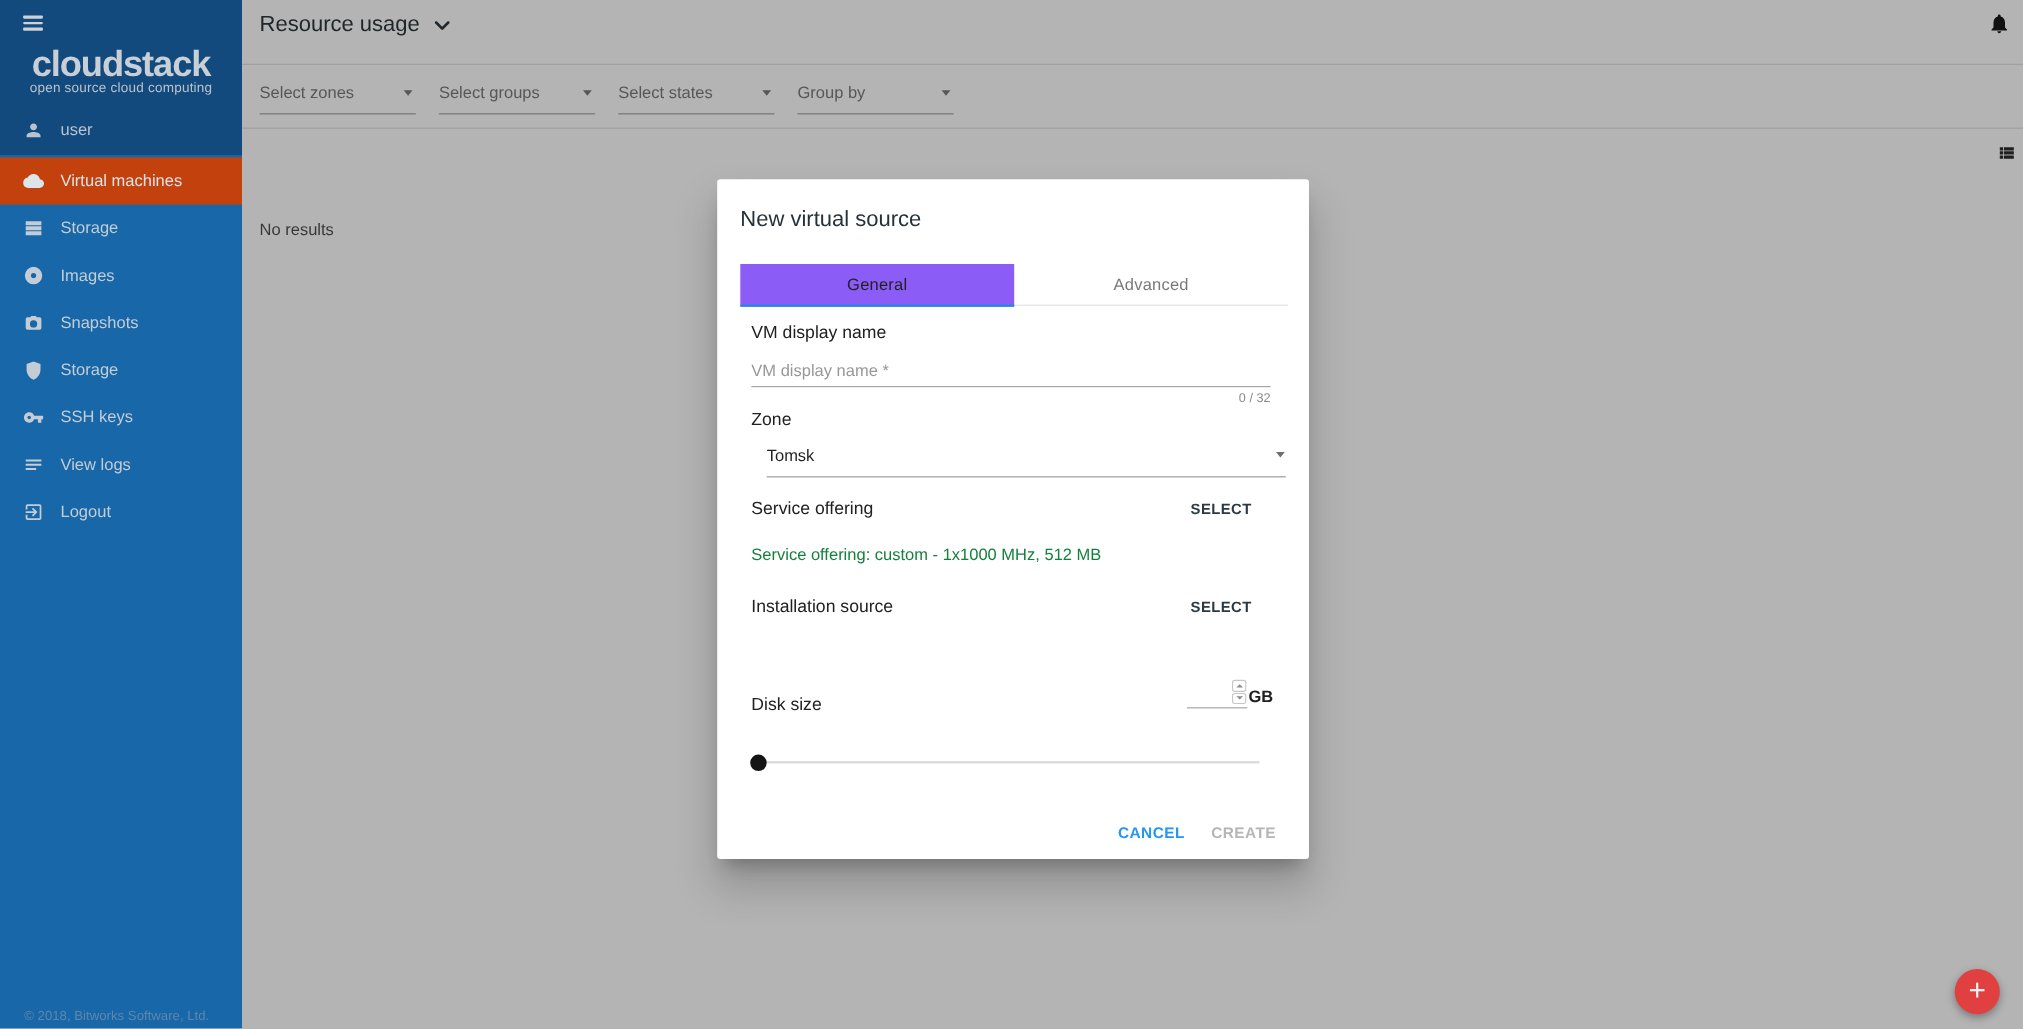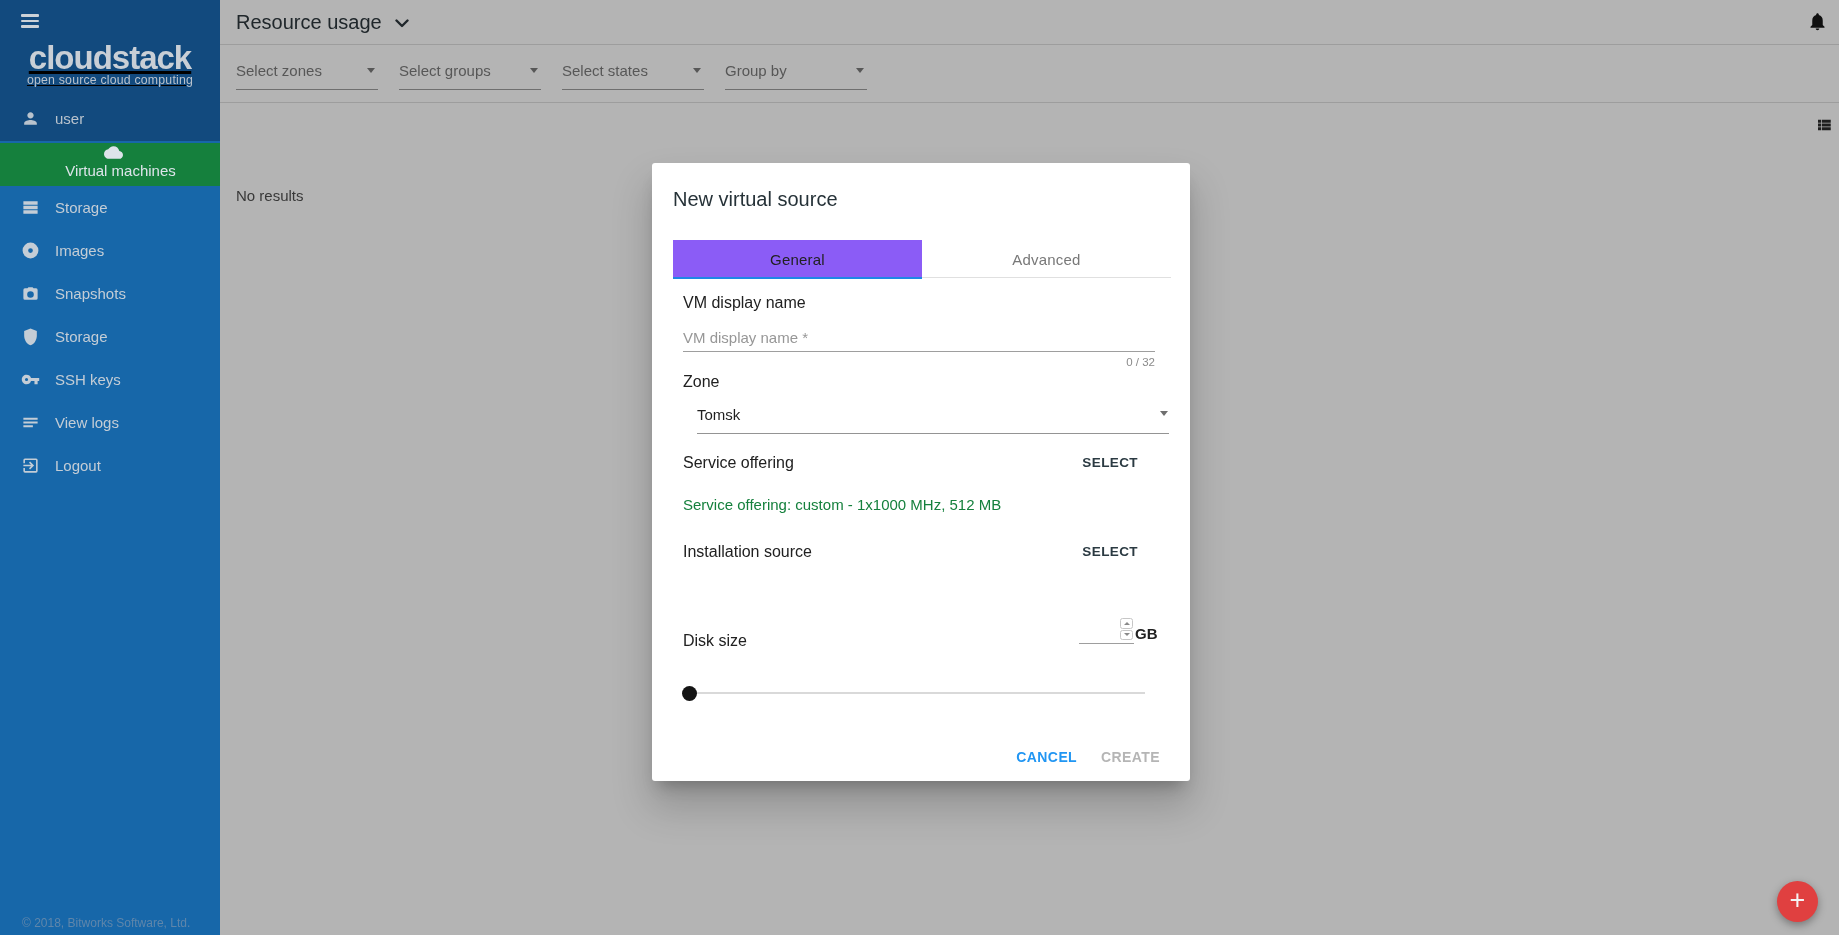--- a/index.html
+++ b/index.html
@@ -5,36 +5,36 @@
   * { margin:0; padding:0; box-sizing:border-box; }
   html,body { width:1839px; height:935px; }
   body { font-family:"Liberation Sans", sans-serif; background:#b4b4b4; overflow:hidden; }
   .app { position:relative; width:1839px; height:935px; }
 
   
   .sidebar { position:absolute; left:0; top:0; width:220px; height:935px; background:#1767a9; z-index:1; }
   .sb-top { position:absolute; left:0; top:0; width:220px; height:141px; background:#124a7e; }
   .hamburger { position:absolute; left:21px; top:14px; width:20px; height:16px; cursor:pointer; }
   .hamburger span { display:block; width:18px; height:2.5px; background:#ccd2d8; margin-bottom:3.2px; border-radius:1px; }
-  .logo { position:absolute; left:0; top:41px; width:220px; text-align:center;text-decoration:underline; }
+  .logo { position:absolute; left:0; top:41px; width:220px; text-align:center; }
   .logo-title { font-size:33px; font-weight:bold; letter-spacing:-1px; color:#c9cfd6; line-height:34px; }
   .logo-sub { font-size:12.3px; color:#b9c2cc; letter-spacing:.2px; margin-top:-2px; }
   .sb-user { position:absolute; left:0; top:100px; width:220px; height:36px; display:flex; align-items:center; padding-left:21px; color:#b9c3cd; cursor:pointer; }
   .sb-user svg { width:19px; height:19px; margin-right:15px; flex:none; }
   .sb-user .lbl { font-size:15px; }
   .sb-nav { position:absolute; left:0; top:143px; width:220px; }
   .sb-item { height:43px; display:flex; align-items:center; padding-left:21px; color:#c4cdd6; cursor:pointer; }
   .sb-item svg { width:19px; height:19px; margin-right:15px; flex:none; }
   .sb-item .lbl { font-size:15px; }
-  .sb-item.active { background:#15803d; color:#dde4ea;flex-direction:column; }
+  .sb-item.active { background:#c2410c; color:#dde4ea; }
   .sb-copy { position:absolute; left:22px; bottom:5px; font-size:12px; color:#5f86ab; }
 
   
   .main { position:absolute; left:220px; top:0; width:1619px; height:935px; }
-  .topbar { position:relative; height:45px; border-bottom:1px solid #9d9d9d; }
+  .topbar { position:relative; height:59px; border-bottom:1px solid #9d9d9d; }
   .page-title-wrap { position:absolute; left:16px; top:0; height:44px; display:flex; align-items:center; cursor:pointer; }
   .page-title { font-size:20px; color:#20272b; }
   .title-chevron { margin-left:13px; margin-top:3px; }
   .bell { position:absolute; right:11px; top:11px; width:21px; height:21px; cursor:pointer; }
   .filterbar { position:relative; height:58px; border-bottom:1px solid #9d9d9d; display:flex; align-items:flex-end; padding:0 0 12px 16px; }
   .fselect { position:relative; width:142px; margin-right:21px; border-bottom:1px solid #6f6f6f; padding-bottom:9px; cursor:pointer; }
   .fselect .lbl { font-size:15px; color:#575757; }
   .caret { position:absolute; right:3px; top:6px; width:0; height:0; border-left:4.5px solid transparent; border-right:4.5px solid transparent; border-top:5px solid #575757; }
   .searchbar { position:relative; height:63px; border-bottom:1px solid #9d9d9d; }
   .search-wrap { position:absolute; left:23px; top:22px; width:156px; border-bottom:1px solid #616161; padding-bottom:6px; display:flex; align-items:center; }

